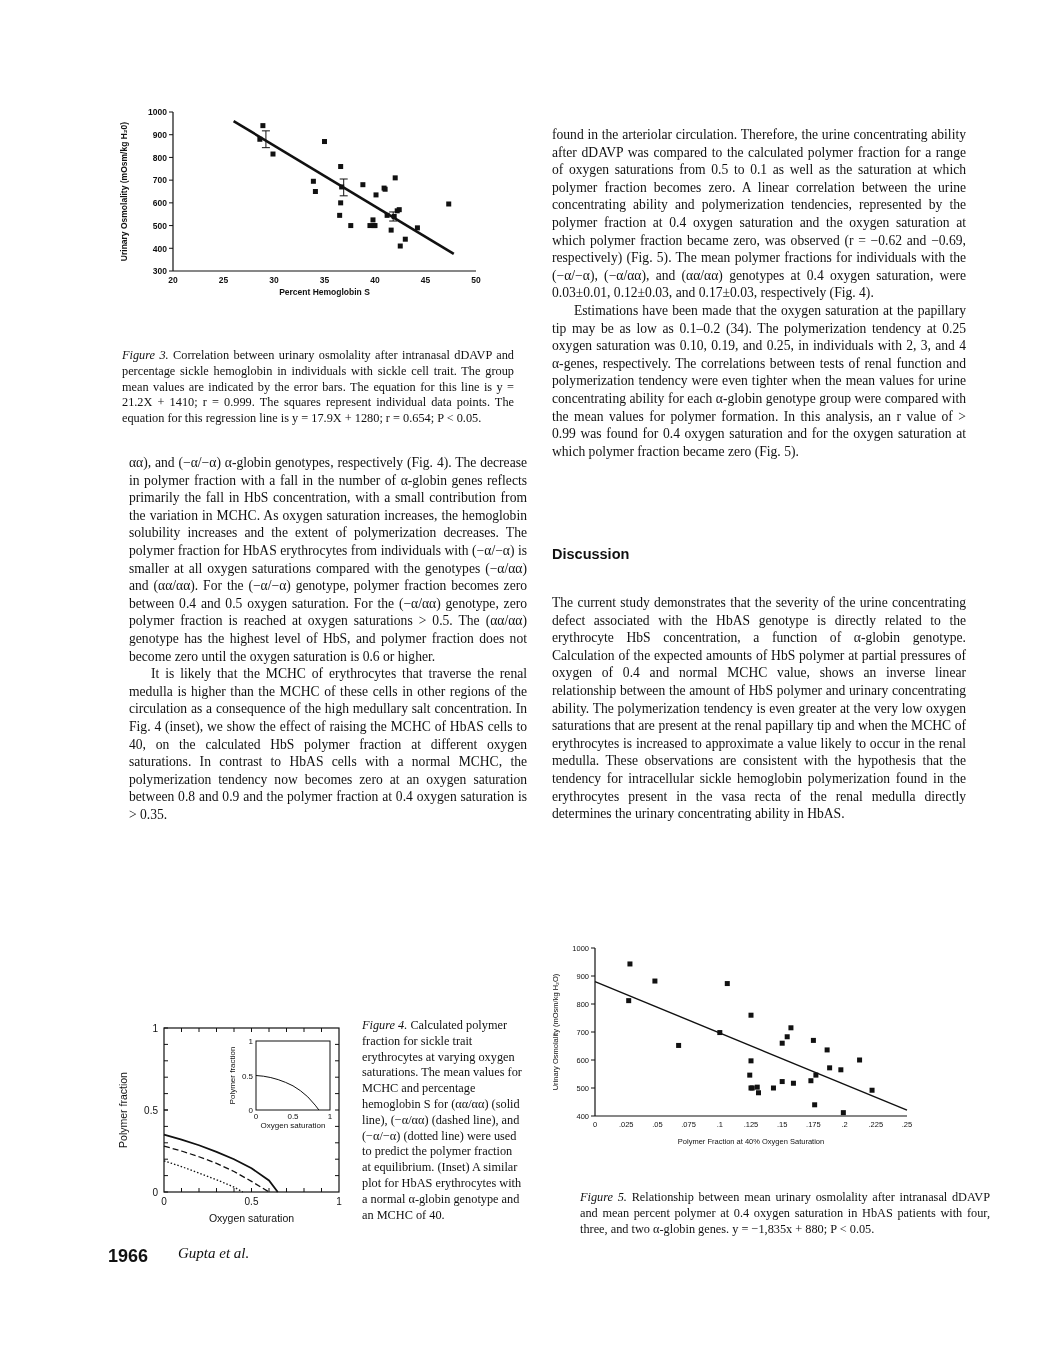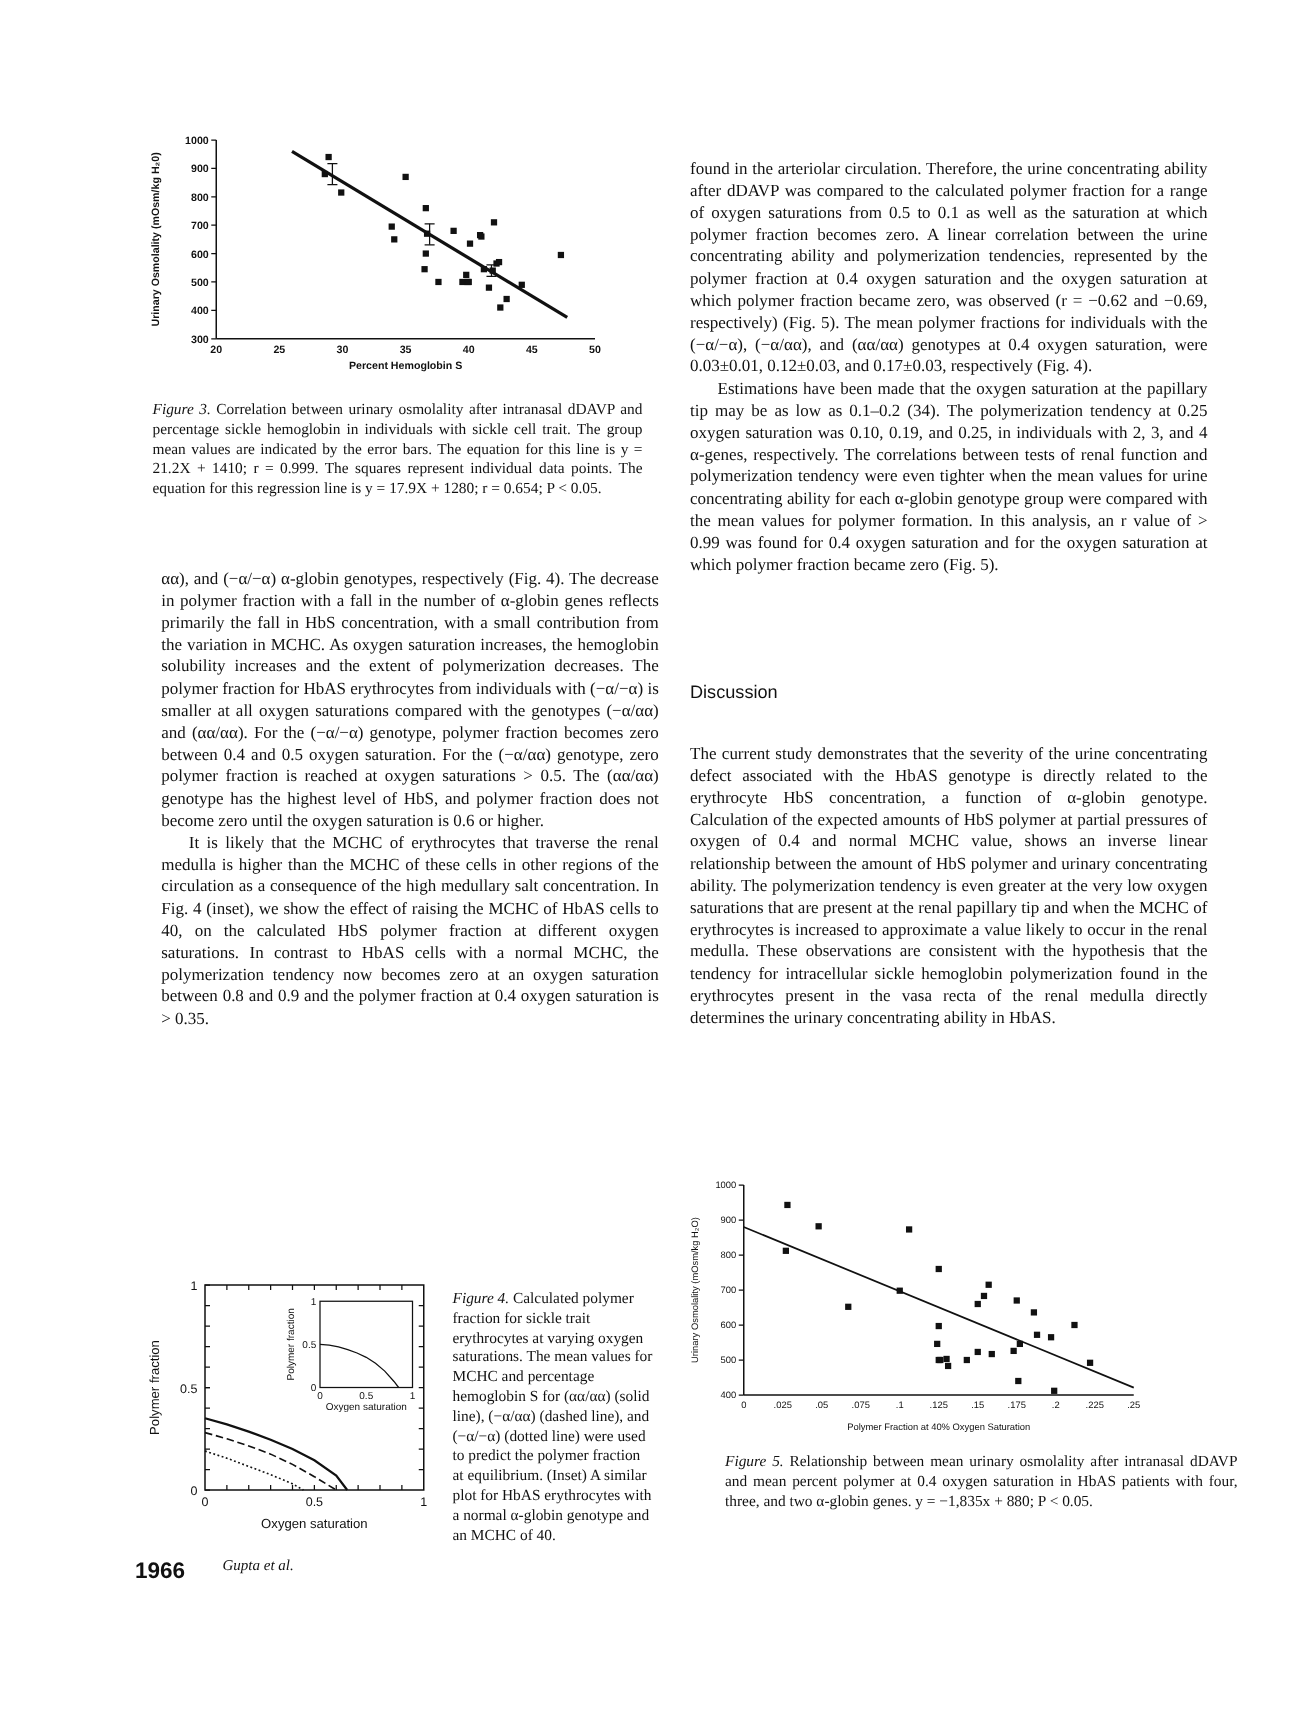--- a/index.html
+++ b/index.html
@@ -1,25 +1,25 @@
 <!DOCTYPE html>
 <html><head>
 <meta charset="utf-8">
 <style>
   html, body { margin:0; padding:0; background:#ffffff; }
   body { width:1051px; height:1370px; position:relative; overflow:hidden; color:#111; font-family:"Liberation Serif", serif; }
   .col-text { position:absolute; font-size:13.6px; line-height:17.6px; text-align:justify;margin-top:20px; }
   .col-text p { margin:0; }
   .col-text p.indent { text-indent:22px; }
-  .caption { position:absolute; font-size:12.3px; line-height:15.8px; text-align:justify; }
+  .caption { position:absolute; font-size:12.3px; line-height:15.8px; text-align:justify;margin-top:28px; }
   .caption .lab { font-style:italic; }
-  .heading { position:absolute; font-family:"Liberation Sans", sans-serif; font-weight:normal; font-size:14.5px; }
+  .heading { position:absolute; font-family:"Liberation Sans", sans-serif; font-weight:bold; font-size:14.5px; }
   svg text { font-family:"Liberation Sans", sans-serif; fill:#111; }
   .footer-page { position:absolute; left:108px; top:1246px; font-family:"Liberation Sans", sans-serif; font-weight:bold; font-size:18px; }
-  .footer-auth { position:absolute; left:178px; top:1245px; font-style:italic; font-size:12px; }
+  .footer-auth { position:absolute; left:178px; top:1245px; font-style:italic; font-size:15px; }
 </style>
 </head>
 <body>
 
 <div style="position:absolute;left:100px;top:92px;width:400px;height:210px;">
   <svg id="fig3" width="400" height="210">
       <line x1="73" y1="20" x2="73" y2="179" stroke="#111" stroke-width="1.2"></line>
       <line x1="73" y1="179" x2="376" y2="179" stroke="#111" stroke-width="1.2"></line>
       <line x1="73" y1="179" x2="73" y2="179" stroke="#111" stroke-width="1"></line>
       <text x="73" y="190.5" font-size="8.5" text-anchor="middle" font-weight="bold">20</text>
@@ -164,21 +164,21 @@
       <text x="183" y="109" font-size="8" text-anchor="middle">0.5</text>
       <text x="220" y="109" font-size="8" text-anchor="middle">1</text>
       <text x="143" y="103" font-size="8" text-anchor="end">0</text>
       <text x="143" y="68.5" font-size="8" text-anchor="end">0.5</text>
       <text x="143" y="34" font-size="8" text-anchor="end">1</text>
       <polyline points="146,65.5 153.4,66.19 160.8,67.57 168.2,69.64 175.6,72.4 183,75.85 190.4,80.68 197.8,86.89 205.2,95.17 208.9,100" fill="none" stroke="#111" stroke-width="1"></polyline>
       <text x="183" y="118" font-size="8" text-anchor="middle">Oxygen saturation</text>
       <text x="0" y="0" font-size="8" text-anchor="middle" transform="translate(125,65.5) rotate(-90)">Polymer fraction</text>
     </svg>
 </div>
-<div class="caption" style="left:362px;top:1031px;width:160px;text-align:left;">
+<div class="caption" style="left:362px;top:990px;width:160px;text-align:left;">
   <span class="lab">Figure 4.</span><span> Calculated polymer fraction for sickle trait erythrocytes at varying oxygen saturations. The mean values for MCHC and percentage hemoglobin S for (αα/αα) (solid line), (−α/αα) (dashed line), and (−α/−α) (dotted line) were used to predict the polymer fraction at equilibrium. (Inset) A similar plot for HbAS erythrocytes with a normal α-globin genotype and an MCHC of 40.</span>
 </div>
 
 <div class="col-text" style="left:552px;top:106px;width:414px;">
   <p>found in the arteriolar circulation. Therefore, the urine concentrating ability after dDAVP was compared to the calculated polymer fraction for a range of oxygen saturations from 0.5 to 0.1 as well as the saturation at which polymer fraction becomes zero. A linear correlation between the urine concentrating ability and polymerization tendencies, represented by the polymer fraction at 0.4 oxygen saturation and the oxygen saturation at which polymer fraction became zero, was observed (r = −0.62 and −0.69, respectively) (Fig. 5). The mean polymer fractions for individuals with the (−α/−α), (−α/αα), and (αα/αα) genotypes at 0.4 oxygen saturation, were 0.03±0.01, 0.12±0.03, and 0.17±0.03, respectively (Fig. 4).</p>
   <p class="indent">Estimations have been made that the oxygen saturation at the papillary tip may be as low as 0.1–0.2 (34). The polymerization tendency at 0.25 oxygen saturation was 0.10, 0.19, and 0.25, in individuals with 2, 3, and 4 α-genes, respectively. The correlations between tests of renal function and polymerization tendency were even tighter when the mean values for urine concentrating ability for each α-globin genotype group were compared with the mean values for polymer formation. In this analysis, an r value of &gt; 0.99 was found for 0.4 oxygen saturation and for the oxygen saturation at which polymer fraction became zero (Fig. 5).</p>
 </div>
 <div class="heading" style="left:552px;top:546px;">Discussion</div>
 <div class="col-text" style="left:552px;top:574px;width:414px;">
   <p>The current study demonstrates that the severity of the urine concentrating defect associated with the HbAS genotype is directly related to the erythrocyte HbS concentration, a function of α-globin genotype. Calculation of the expected amounts of HbS polymer at partial pressures of oxygen of 0.4 and normal MCHC value, shows an inverse linear relationship between the amount of HbS polymer and urinary concentrating ability. The polymerization tendency is even greater at the very low oxygen saturations that are present at the renal papillary tip and when the MCHC of erythrocytes is increased to approximate a value likely to occur in the renal medulla. These observations are consistent with the hypothesis that the tendency for intracellular sickle hemoglobin polymerization found in the erythrocytes present in the vasa recta of the renal medulla directly determines the urinary concentrating ability in HbAS.</p>

